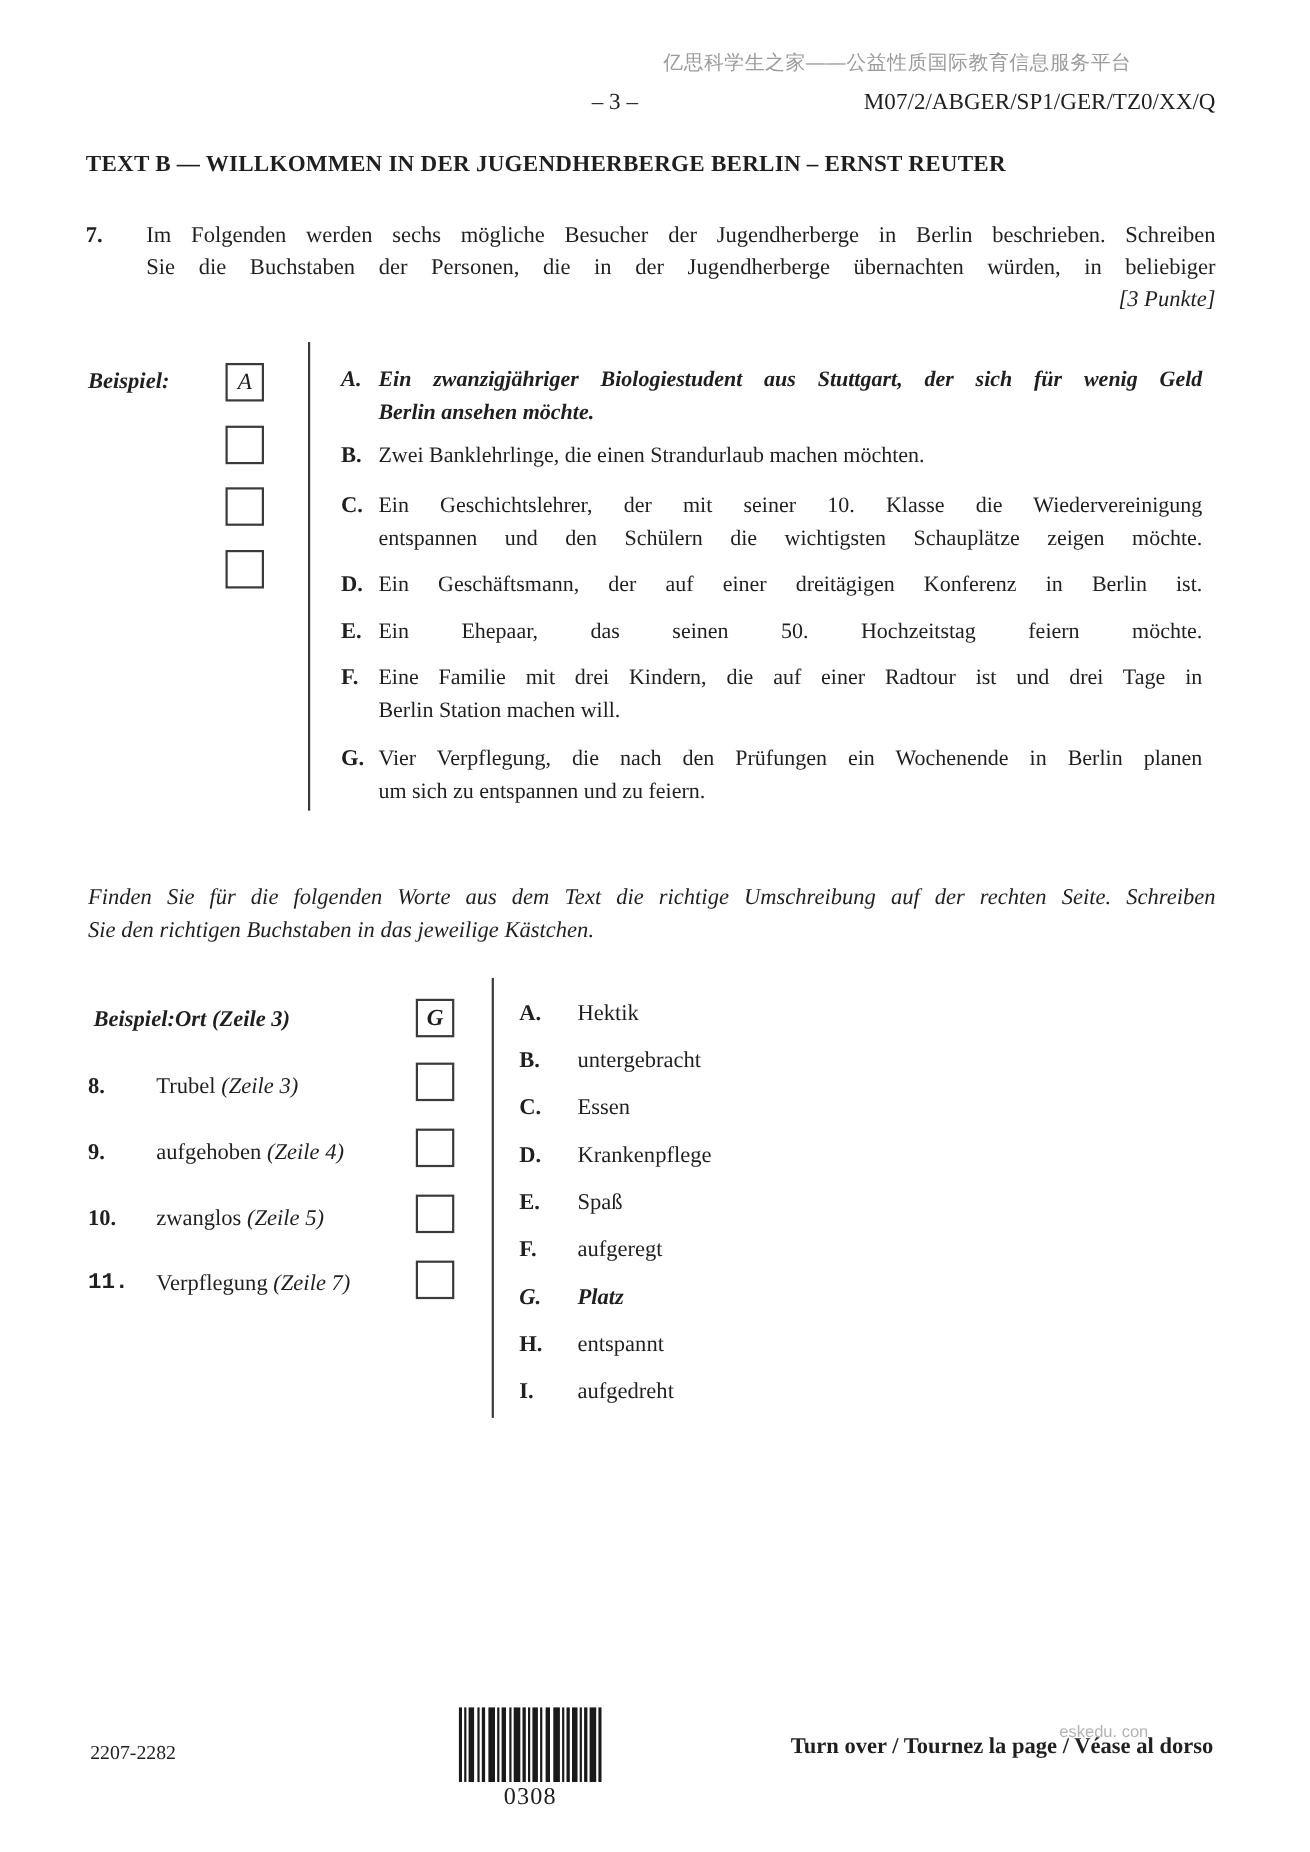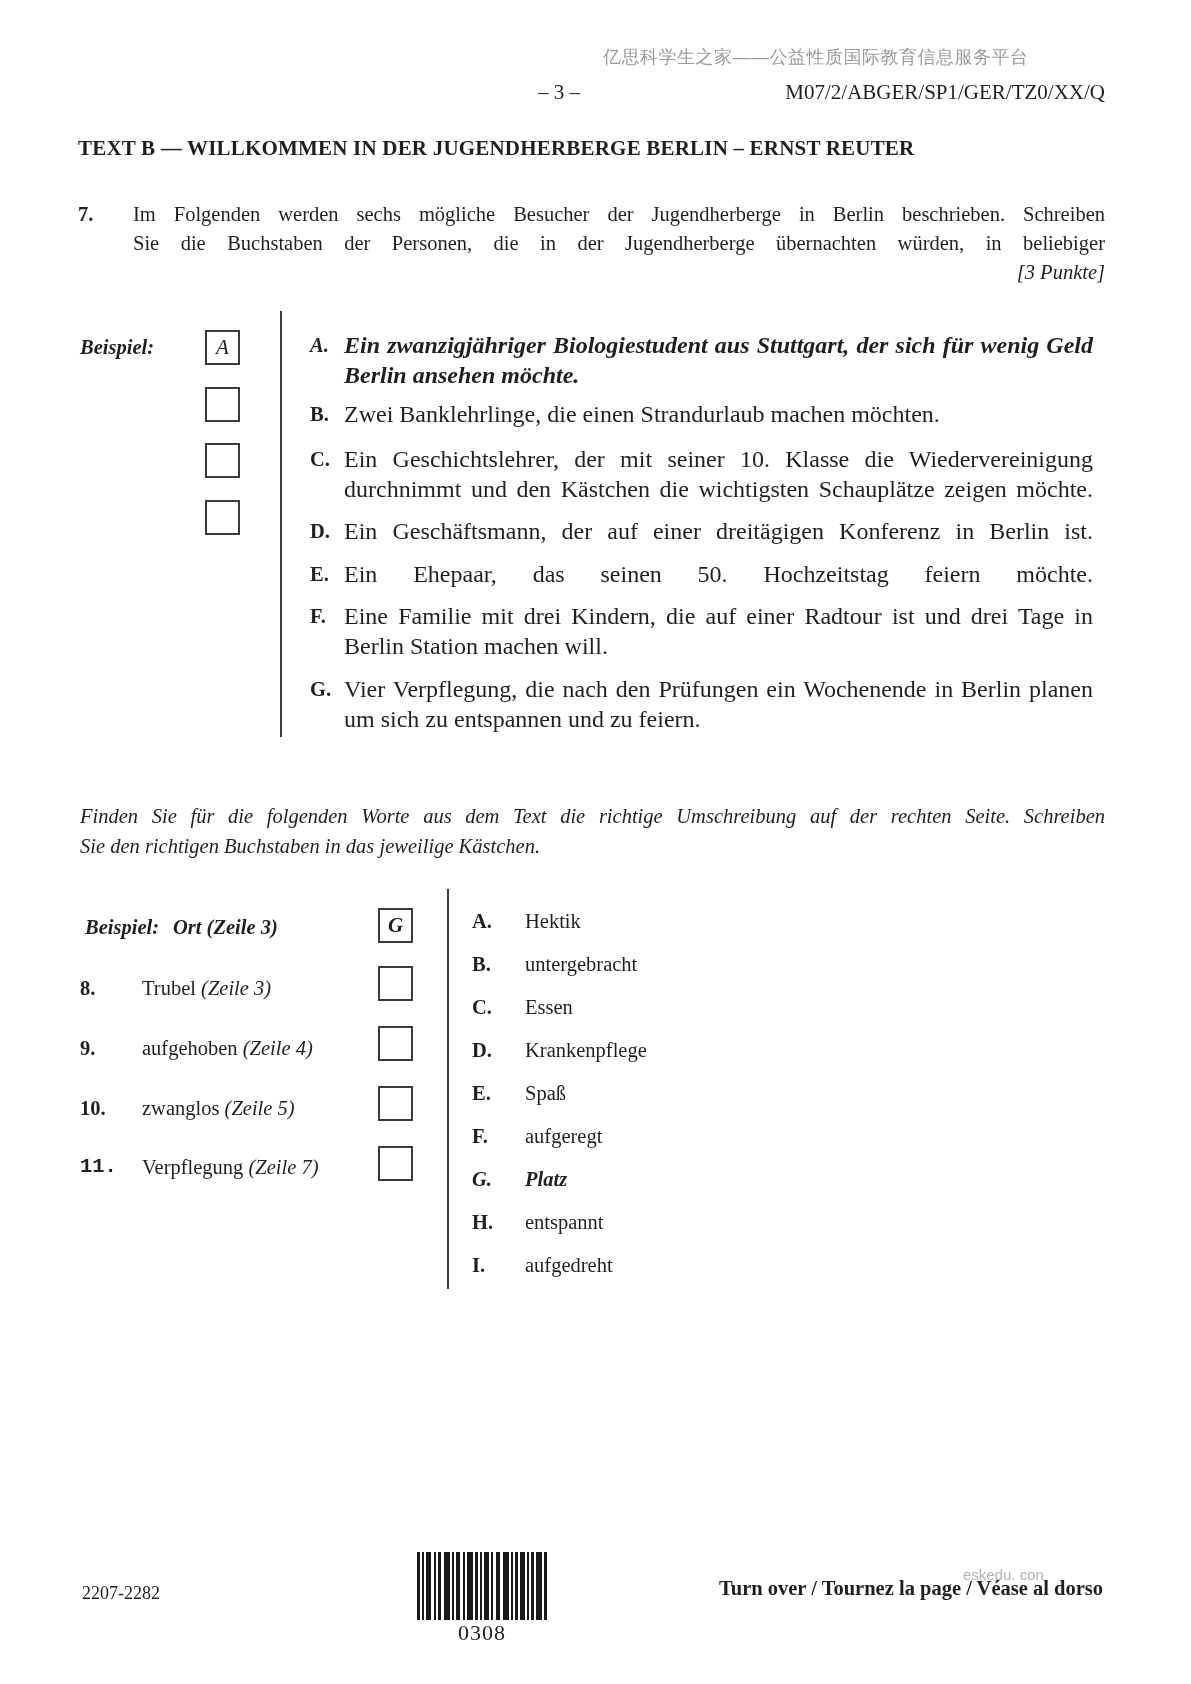--- a/index.html
+++ b/index.html
@@ -31,27 +31,27 @@
 
   
   .ex-label1{left:80px;top:336px;font-size:20.5px;}
   .ansbox{width:35px;height:35px;border:2px solid #3a3a3a;box-sizing:border-box;
           display:flex;align-items:center;justify-content:center;font-size:21px;background:#fff;}
   .boxcol1{left:205px;}
   .vline{width:2px;background:#3a3a3a;}
   .opt{left:310px;width:783px;}
   .opt .letter{position:absolute;left:0;top:0;font-weight:bold;font-size:20.5px;line-height:30px;}
   .opt .letter.it{font-style:italic;}
-  .opt .txt{margin-left:34px;width:749px;font-size:24px;line-height:30px;}
+  .opt .txt{margin-left:34px;width:749px;font-size:20px;line-height:30px;}
   .opt .txt.boldital{font-weight:bold;font-style:italic;}
 
   
   .instr{left:80px;width:1025px;font-style:italic;}
   .ex2{left:85px;top:912px;font-size:20.5px;line-height:30px;}
-  .ex2 .term{margin-left:14px;}
+  .ex2 .term{}
   .boxcol2{left:378px;}
   .qrow-num{left:80px;font-weight:bold;font-size:20.5px;line-height:30px;}
   .qrow-word{left:142px;font-size:20.5px;line-height:30px;}
   .s2letter{left:472px;font-weight:bold;font-size:20.5px;line-height:30px;}
   .s2word{left:525px;font-size:20.5px;line-height:30px;}
 
   
   .doc-code{left:82px;top:1583px;font-size:18px;}
   .barcode{left:417px;top:1552px;width:130px;height:68px;}
   .barcode-num{left:409px;top:1620px;width:146px;text-align:center;font-size:22px;letter-spacing:1px;}
@@ -93,21 +93,21 @@
   <div class="abs opt" style="top:399px;">
     <span class="letter">B.</span>
     <div class="txt">
       <div>Zwei Banklehrlinge, die einen Strandurlaub machen möchten.</div>
     </div>
   </div>
   <div class="abs opt" style="top:444px;">
     <span class="letter">C.</span>
     <div class="txt">
       <div class="stretch">Ein Geschichtslehrer, der mit seiner 10. Klasse die Wiedervereinigung</div>
-      <div class="stretch">durchnimmt und den Kästchen die wichtigsten Schauplätze zeigen möchte.</div>
+      <div class="stretch">entspannen und den Schülern die wichtigsten Schauplätze zeigen möchte.</div>
     </div>
   </div>
   <div class="abs opt" style="top:516px;">
     <span class="letter">D.</span>
     <div class="txt">
       <div class="stretch">Ein Geschäftsmann, der auf einer dreitägigen Konferenz in Berlin ist.</div>
     </div>
   </div>
   <div class="abs opt" style="top:559px;">
     <span class="letter">E.</span>

